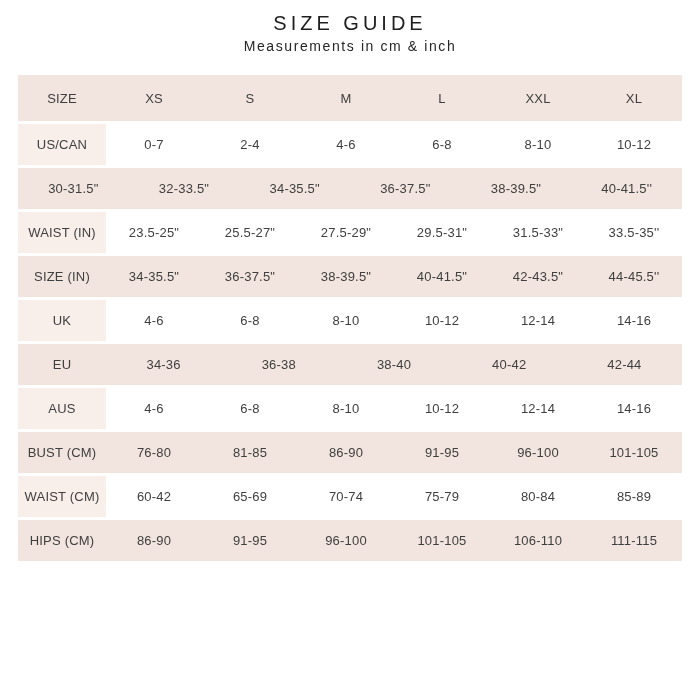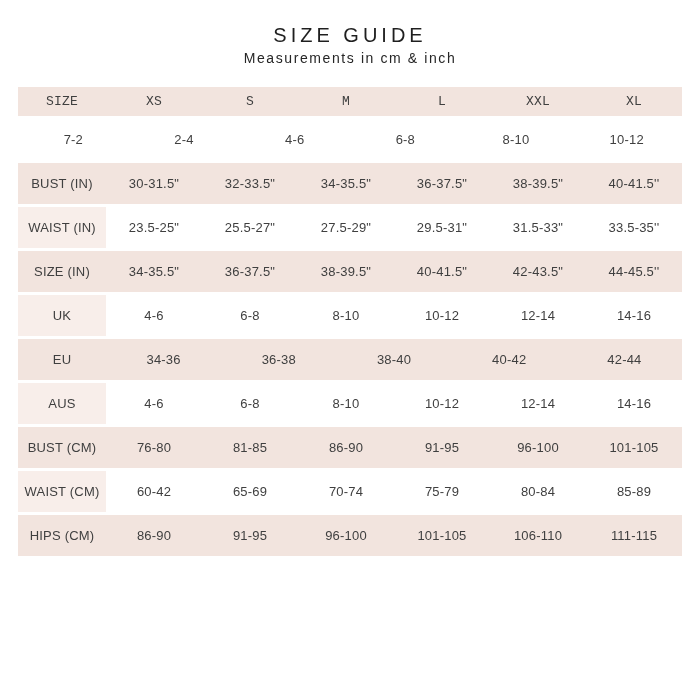--- a/index.html
+++ b/index.html
@@ -10,21 +10,21 @@
     height: 700px;
     overflow: hidden;
     font-family: "Liberation Sans", sans-serif;
   }
   .page {
     width: 700px;
     height: 700px;
     background: #ffffff;
   }
   .header {
-    padding-top: 24px;
+    padding-top: 12px;
     text-align: center;
   }
   .title {
     margin: 0;
     font-size: 20px;
     font-weight: 400;
     letter-spacing: 4px;
     color: #1f1f1f;
     line-height: 23px;
   }
@@ -36,22 +36,21 @@
     color: #262626;
   }
   .size-table {
     margin: 21px 18px 0 18px;
   }
   .row {
     display: flex;
     margin-bottom: 3px;
   }
   .row.header-row .cell {
-    height: 29px;
-    font-family: Liberation Mono, monospace;
+    height: 46px;
   }
   .cell {
     height: 41px;
     display: flex;
     align-items: center;
     justify-content: center;
     font-size: 13px;
     color: #3f3f3f;
     letter-spacing: 0.2px;
   }
@@ -81,29 +80,29 @@
       <div class="row header-row">
         <div class="cell label-col">SIZE</div>
         <div class="cell data-col">XS</div>
         <div class="cell data-col">S</div>
         <div class="cell data-col">M</div>
         <div class="cell data-col">L</div>
         <div class="cell data-col">XXL</div>
         <div class="cell data-col">XL</div>
       </div>
       <div class="row stripe-light">
-        <div class="cell data-col">7-2</div>
+        <div class="cell label-col">US/CAN</div>
+        <div class="cell data-col">0-7</div>
         <div class="cell data-col">2-4</div>
         <div class="cell data-col">4-6</div>
         <div class="cell data-col">6-8</div>
         <div class="cell data-col">8-10</div>
         <div class="cell data-col">10-12</div>
       </div>
       <div class="row stripe-pink">
-        <div class="cell label-col">BUST (IN)</div>
         <div class="cell data-col">30-31.5"</div>
         <div class="cell data-col">32-33.5"</div>
         <div class="cell data-col">34-35.5"</div>
         <div class="cell data-col">36-37.5"</div>
         <div class="cell data-col">38-39.5"</div>
         <div class="cell data-col">40-41.5''</div>
       </div>
       <div class="row stripe-light">
         <div class="cell label-col">WAIST (IN)</div>
         <div class="cell data-col">23.5-25"</div>

